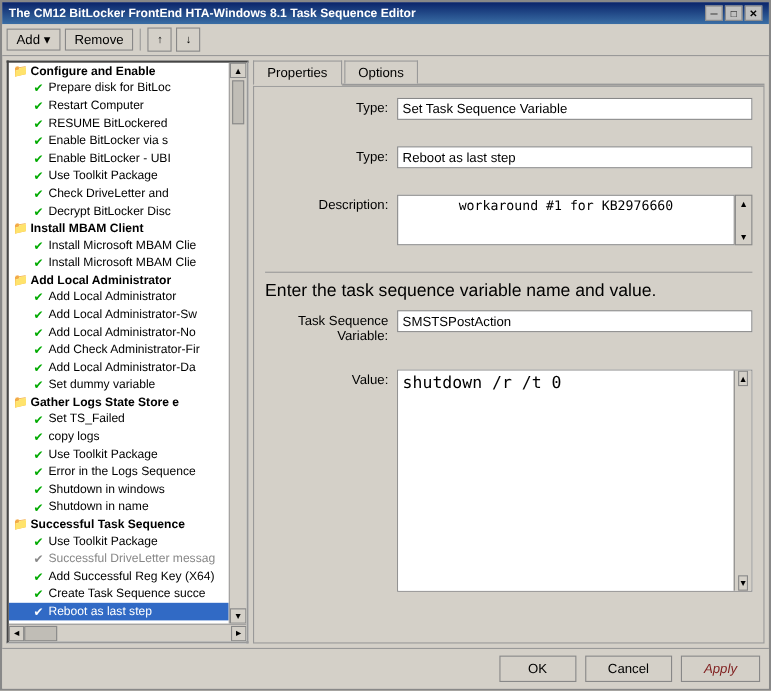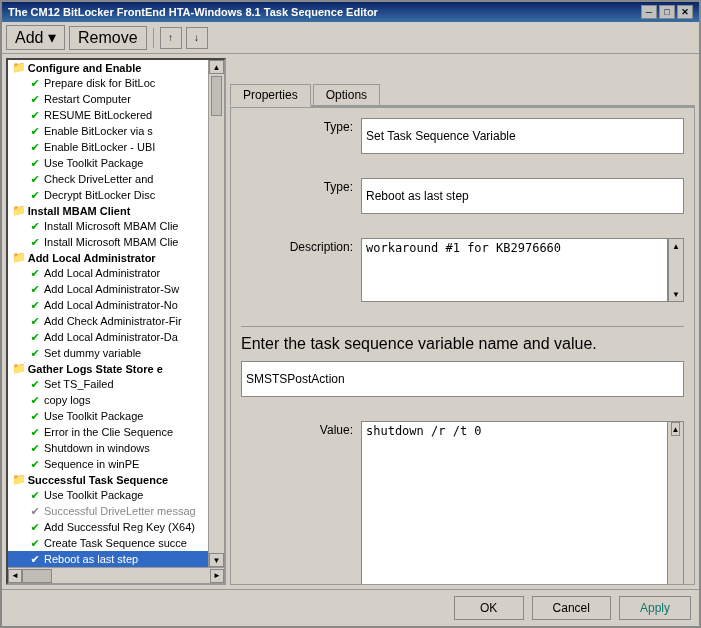--- a/index.html
+++ b/index.html
@@ -44,21 +44,21 @@
       padding: 3px 4px;
       display: flex;
       align-items: center;
       gap: 4px;
       border-bottom: 1px solid #999;
     }
     .toolbar-btn {
       padding: 2px 8px;
       background: #d4d0c8;
       border: 1px solid #888;
-      font-size: 16px;
+      font-size: 12px;
       cursor: pointer;
     }
     .toolbar-separator {
       width: 1px;
       height: 20px;
       background: #999;
       margin: 0 2px;
     }
     .toolbar-icon-btn {
       width: 22px; height: 22px;
@@ -141,21 +141,20 @@
       border-bottom: 2px solid #999;
     }
     .tab {
       padding: 3px 12px;
       background: #d4d0c8;
       border: 1px solid #999;
       border-bottom: none;
       cursor: pointer;
       font-size: 12px;
       margin-right: 2px;
-      margin-top: 26px;
     }
     .tab.active {
       background: #d4d0c8;
       border-bottom: 2px solid #d4d0c8;
       margin-bottom: -2px;
       z-index: 1;
     }
 
     .tab-content {
       background: #d4d0c8;
@@ -177,34 +176,35 @@
       padding-top: 2px;
       font-size: 12px;
       flex-shrink: 0;
     }
     .form-input {
       flex: 1;
       border: 1px solid #888;
       background: white;
       padding: 2px 4px;
       font-size: 12px;
-      height: 36px;
+      height: 20px;
     }
     .form-input-with-scroll {
       flex: 1;
       display: flex;
     }
     .form-textarea {
       flex: 1;
       border: 1px solid #888;
       background: white;
       padding: 2px 4px;
       font-size: 12px;
       resize: none;
-      height: 64px;
+      height: 46px;
+      text-align: center;
     }
     .scroll-btn {
       width: 16px;
       background: #d4d0c8;
       border: 1px solid #888;
       display: flex;
       flex-direction: column;
       justify-content: space-between;
     }
     .scroll-arrow {
@@ -232,21 +232,21 @@
       flex: 1;
       display: flex;
       border: 1px solid #888;
       background: white;
     }
     .value-textarea {
       flex: 1;
       border: none;
       background: white;
       padding: 2px 4px;
-      font-size: 12px;
+      font-size: 15px;
       resize: none;
       height: 200px;
       outline: none;
     }
     .value-scroll {
       width: 16px;
       background: #d4d0c8;
       border-left: 1px solid #888;
       display: flex;
       flex-direction: column;
@@ -265,22 +265,23 @@
     }
     .bottom-btn {
       padding: 4px 20px;
       background: #d4d0c8;
       border: 1px solid #888;
       font-size: 12px;
       cursor: pointer;
       min-width: 70px;
     }
     .bottom-btn.disabled {
-      color: #0f766e;
+      color: #7f1d1d;
       cursor: default;
+      font-style: italic;
     }
     .horizontal-scroll {
       height: 16px;
       background: #d4d0c8;
       border-top: 1px solid #999;
       display: flex;
       align-items: center;
     }
     .h-scroll-left, .h-scroll-right {
       width: 14px;
@@ -466,29 +467,29 @@
             <div class="tree-item indent-2">
               <span class="check-icon check-green">✔</span>
               <span>copy logs</span>
             </div>
             <div class="tree-item indent-2">
               <span class="check-icon check-green">✔</span>
               <span>Use Toolkit Package</span>
             </div>
             <div class="tree-item indent-2">
               <span class="check-icon check-green">✔</span>
-              <span>Error in the Clie Sequence</span>
+              <span>Error in the Logs Sequence</span>
             </div>
             <div class="tree-item indent-2">
               <span class="check-icon check-green">✔</span>
               <span>Shutdown in windows</span>
             </div>
             <div class="tree-item indent-2">
               <span class="check-icon check-green">✔</span>
-              <span>Sequence in winPE</span>
+              <span>Shutdown in name</span>
             </div>
 
             <div class="tree-item tree-group indent-1">
               <span class="folder-icon">📁</span>
               <span>Successful Task Sequence</span>
             </div>
             <div class="tree-item indent-2">
               <span class="check-icon check-green">✔</span>
               <span>Use Toolkit Package</span>
             </div>
@@ -558,20 +559,21 @@
               <div class="scroll-arrow">▼</div>
             </div>
           </div>
         </div>
 
         <hr class="divider-line">
 
         <div class="hint-text">Enter the task sequence variable name and value.</div>
 
         <div class="form-row">
+          <span class="form-label">Task Sequence Variable:</span>
           <input class="form-input" type="text" style="flex: 1 1 0%;" value="SMSTSPostAction">
         </div>
 
         <div class="form-row" style="align-items: flex-start;">
           <span class="form-label">Value:</span>
           <div class="value-textarea-wrap">
             <textarea class="value-textarea" style="">shutdown /r /t 0</textarea>
             <div class="value-scroll">
               <div style="height:14px; display:flex; align-items:center; justify-content:center; font-size:8px; cursor:pointer; border:1px solid #888; background:#d4d0c8;">▲</div>
               <div style="flex:1; background:#d4d0c8;"></div>

